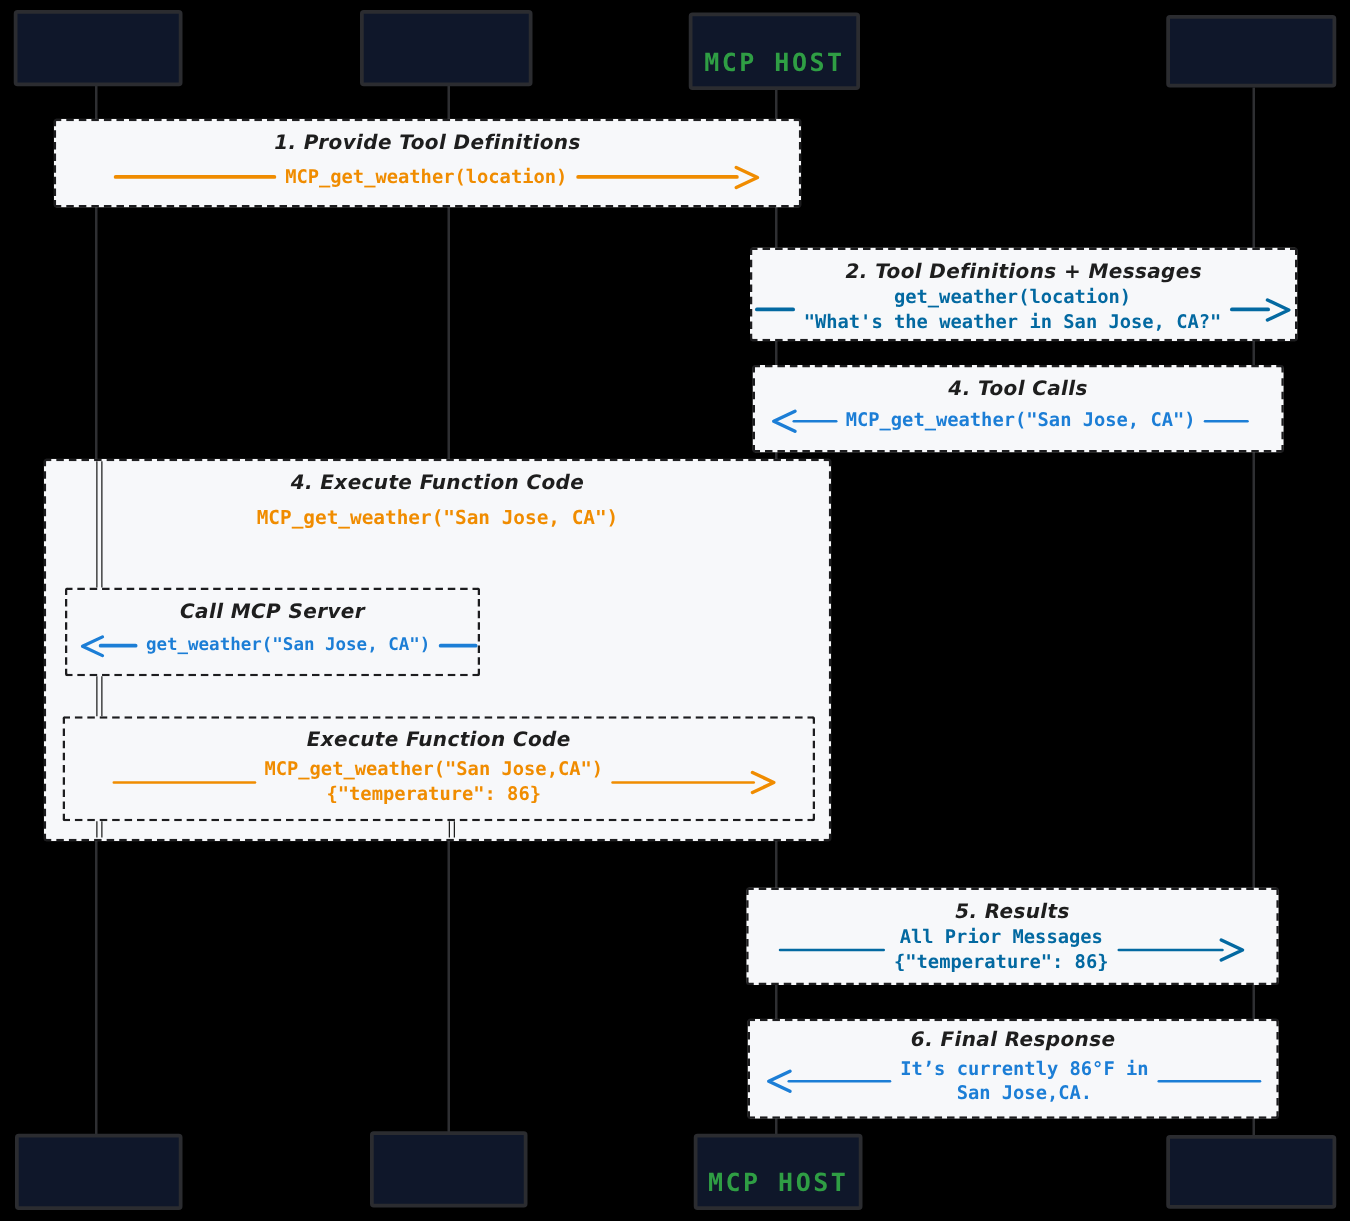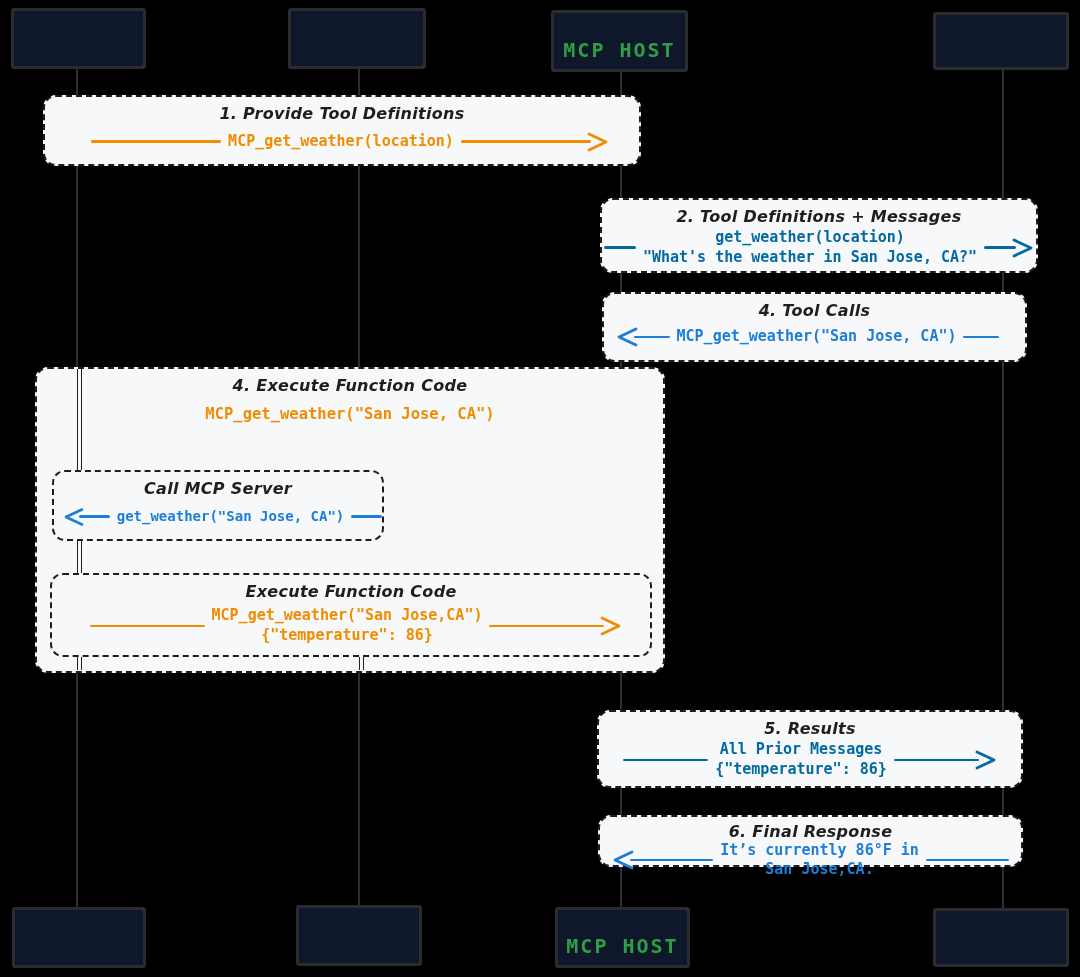--- a/index.html
+++ b/index.html
@@ -11,21 +11,21 @@
          box-sizing:border-box;display:flex;align-items:flex-end;justify-content:center;z-index:2;}
   .actor .alabel{font:700 20px "DejaVu Sans Mono",monospace;color:#2f9e44;
                  letter-spacing:2px;padding-bottom:7px;}
 
   
   .lifeline{position:absolute;width:2px;background:#2e2f32;z-index:1;}
   .inner-line{position:absolute;width:5px;border-left:1.6px solid #1e1e1e;
               border-right:1.6px solid #1e1e1e;box-sizing:border-box;z-index:3;}
 
   
-  .box{position:absolute;background:#f7f8fa;border:2.5px dashed #1d1d1f;border-radius:13px;
+  .box{position:absolute;background:#f7f8fa;border:2.5px dashed #1d1d1f;border-radius:2px;
        box-sizing:border-box;display:flex;flex-direction:column;z-index:2;}
   .title{font-style:italic;font-weight:600;font-size:16px;line-height:1.2;color:#1e1e1e;
          text-align:center;padding-top:7px;flex:none;letter-spacing:.3px;}
   .arrow-row{flex:1;display:flex;align-items:center;}
   .seg{flex:1;height:2.6px;background:currentColor;border-radius:3px;min-width:8px;}
   .lbl{font:700 15px/1.32 "DejaVu Sans Mono",monospace;text-align:center;
        padding:0 7px;flex:none;}
   .chev{flex:none;display:block;}
   .chev.r{margin-left:-6px;}
   .chev.l{margin-right:-6px;}
@@ -59,21 +59,21 @@
   .b3 .arrow-row{padding:0 26px 6px 12px;}
   .b4{left:35px;top:367px;width:630px;height:306px;}
   .b4-label{font:700 15.5px "DejaVu Sans Mono",monospace;text-align:center;margin-top:10px;}
   .b4a{left:15px;top:101px;width:332px;height:71px;background:#f7f8fa;}
   .b4a .lbl{font-size:14px;}
   .b4a .arrow-row{padding:0 0 4px 9px;}
   .b4b{left:13px;top:204px;width:602px;height:84px;background:#f7f8fa;}
   .b4b .arrow-row{padding:0 28px 4px 38px;}
   .b5{left:597px;top:710px;width:426px;height:78px;}
   .b5 .arrow-row{padding:0 24px 4px 24px;}
-  .b6{left:598px;top:815px;width:425px;height:52px;}
+  .b6{left:598px;top:815px;width:425px;height:80px;}
   .b6 .title{padding-top:5px;}
   .b6 .arrow-row{padding:0 12px 4px 12px;}
   .b6 .lbl{line-height:1.25;}
 
   
   .s1{left:40px;top:0;height:101px;}
   .s2{left:40px;top:172px;height:32px;}
   .s3{left:40px;top:288px;height:13px;}
   .s4{left:322px;top:288px;height:13px;}
 </style>

